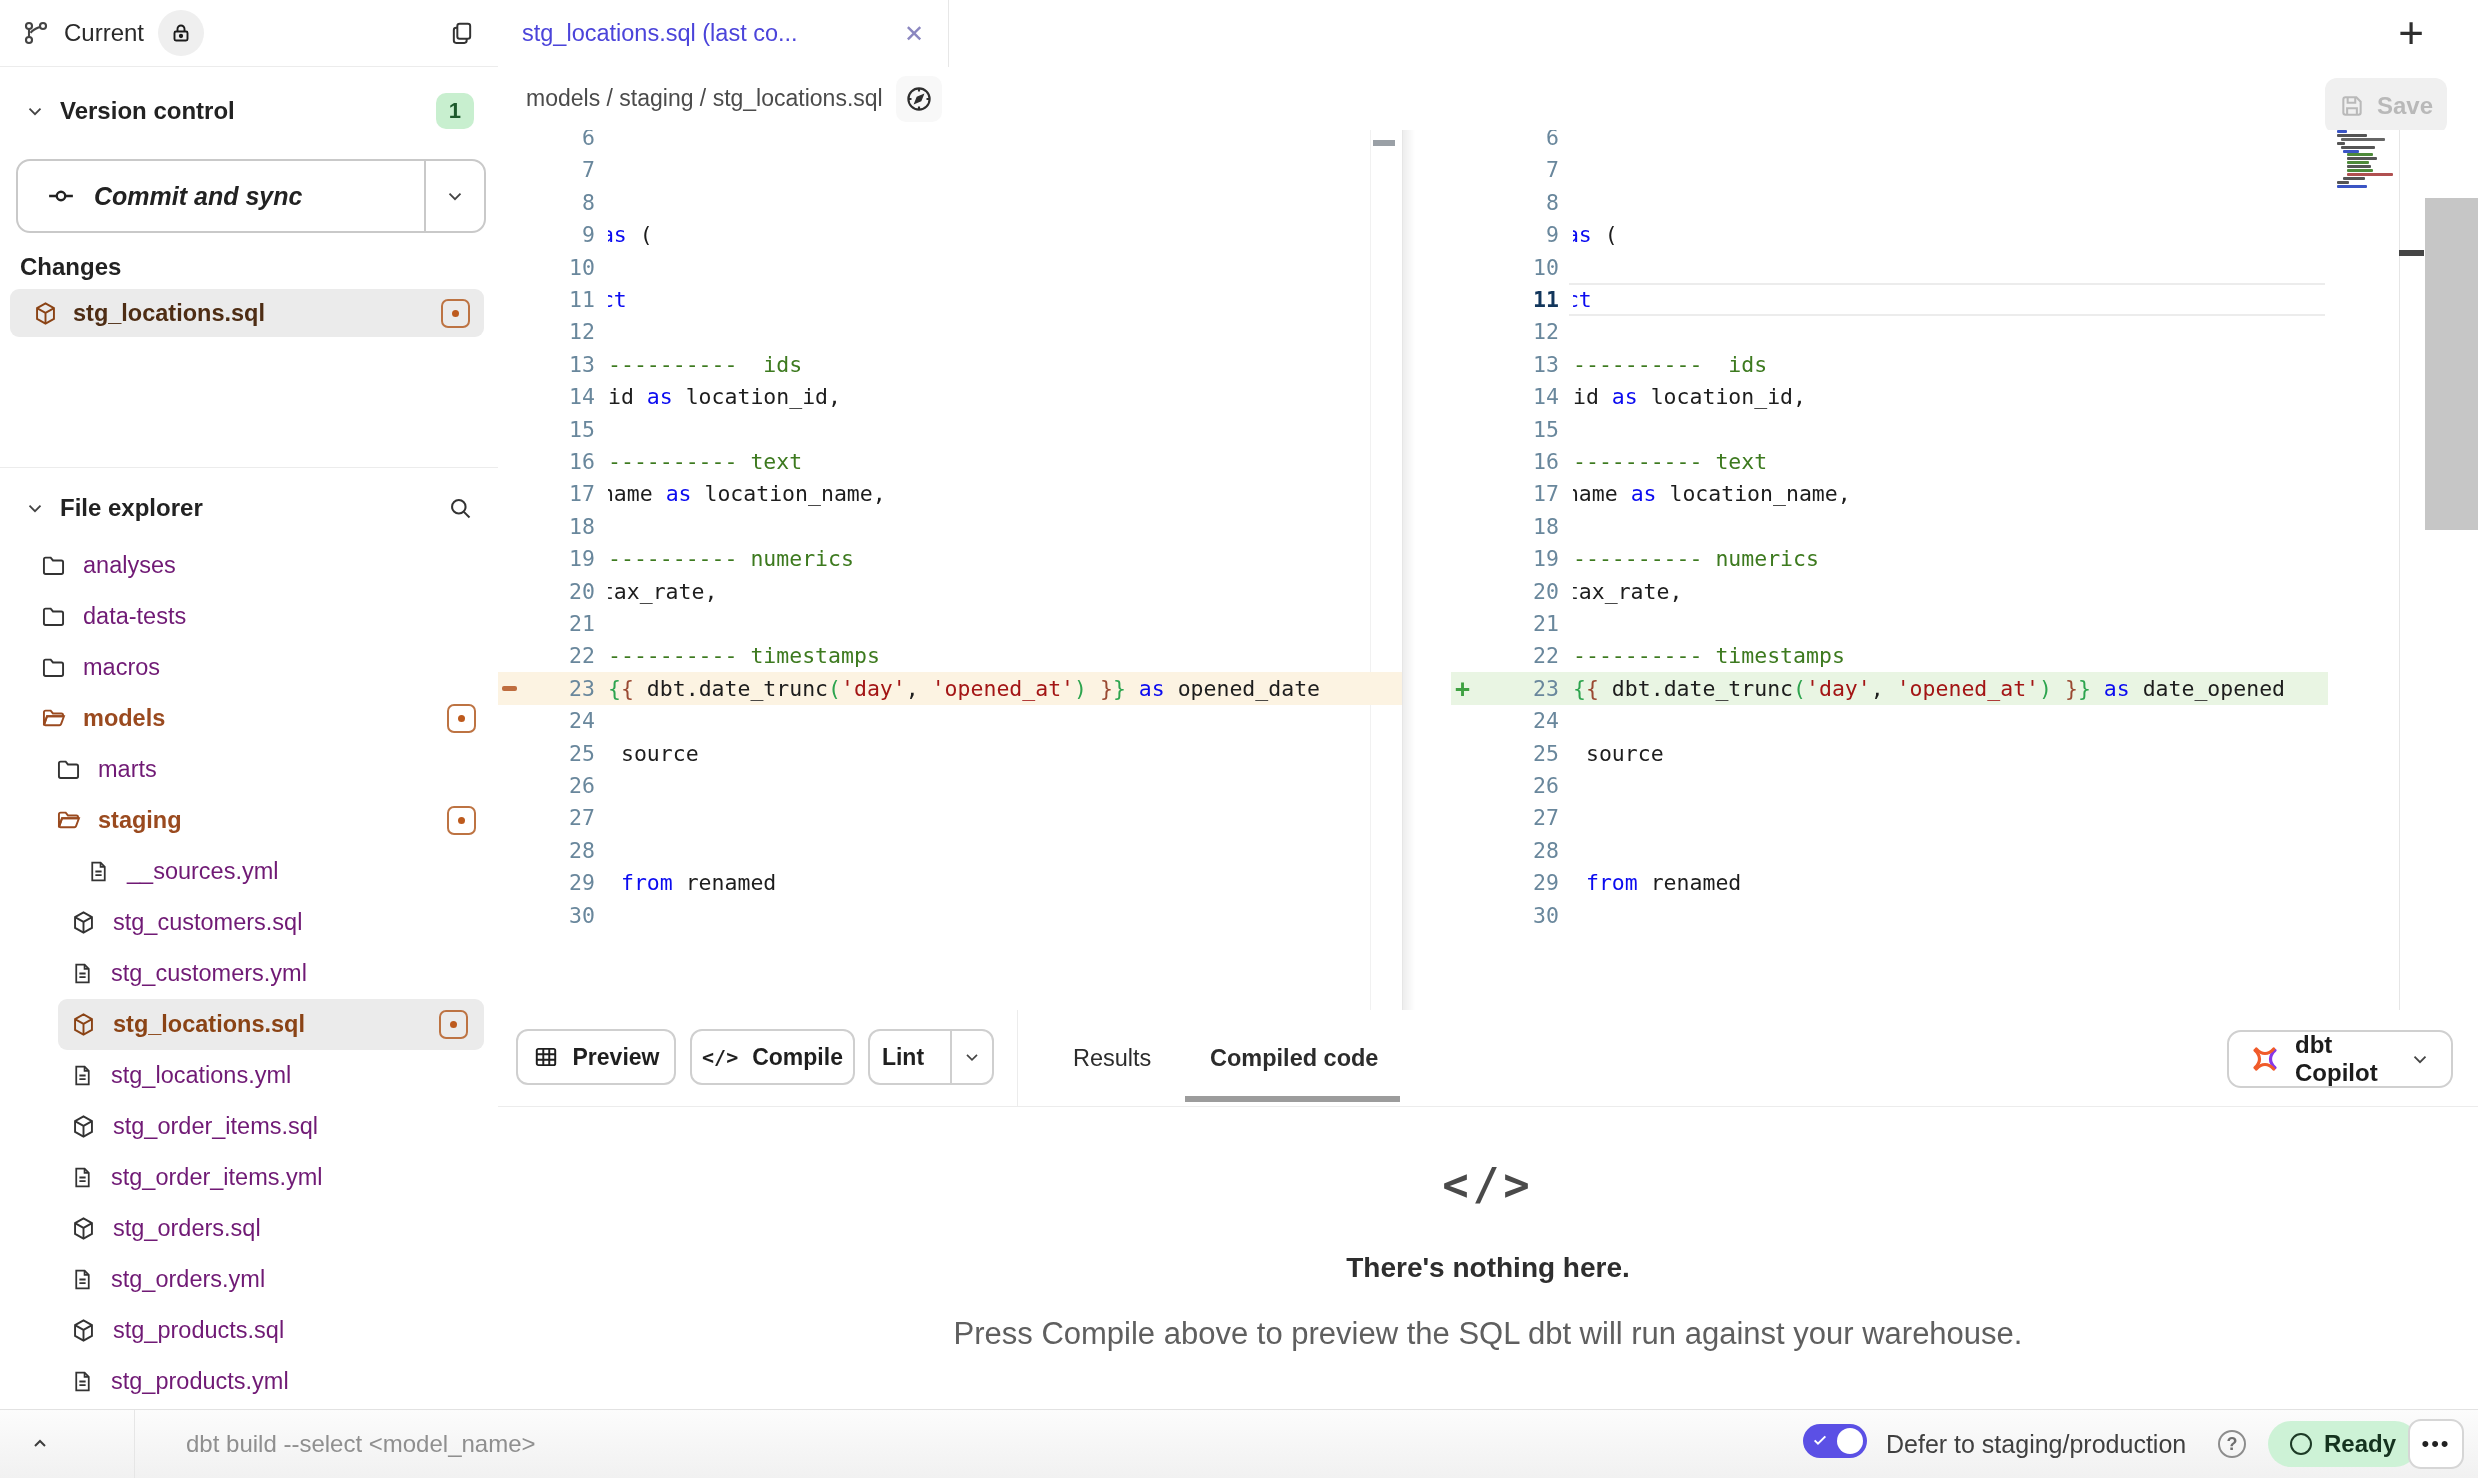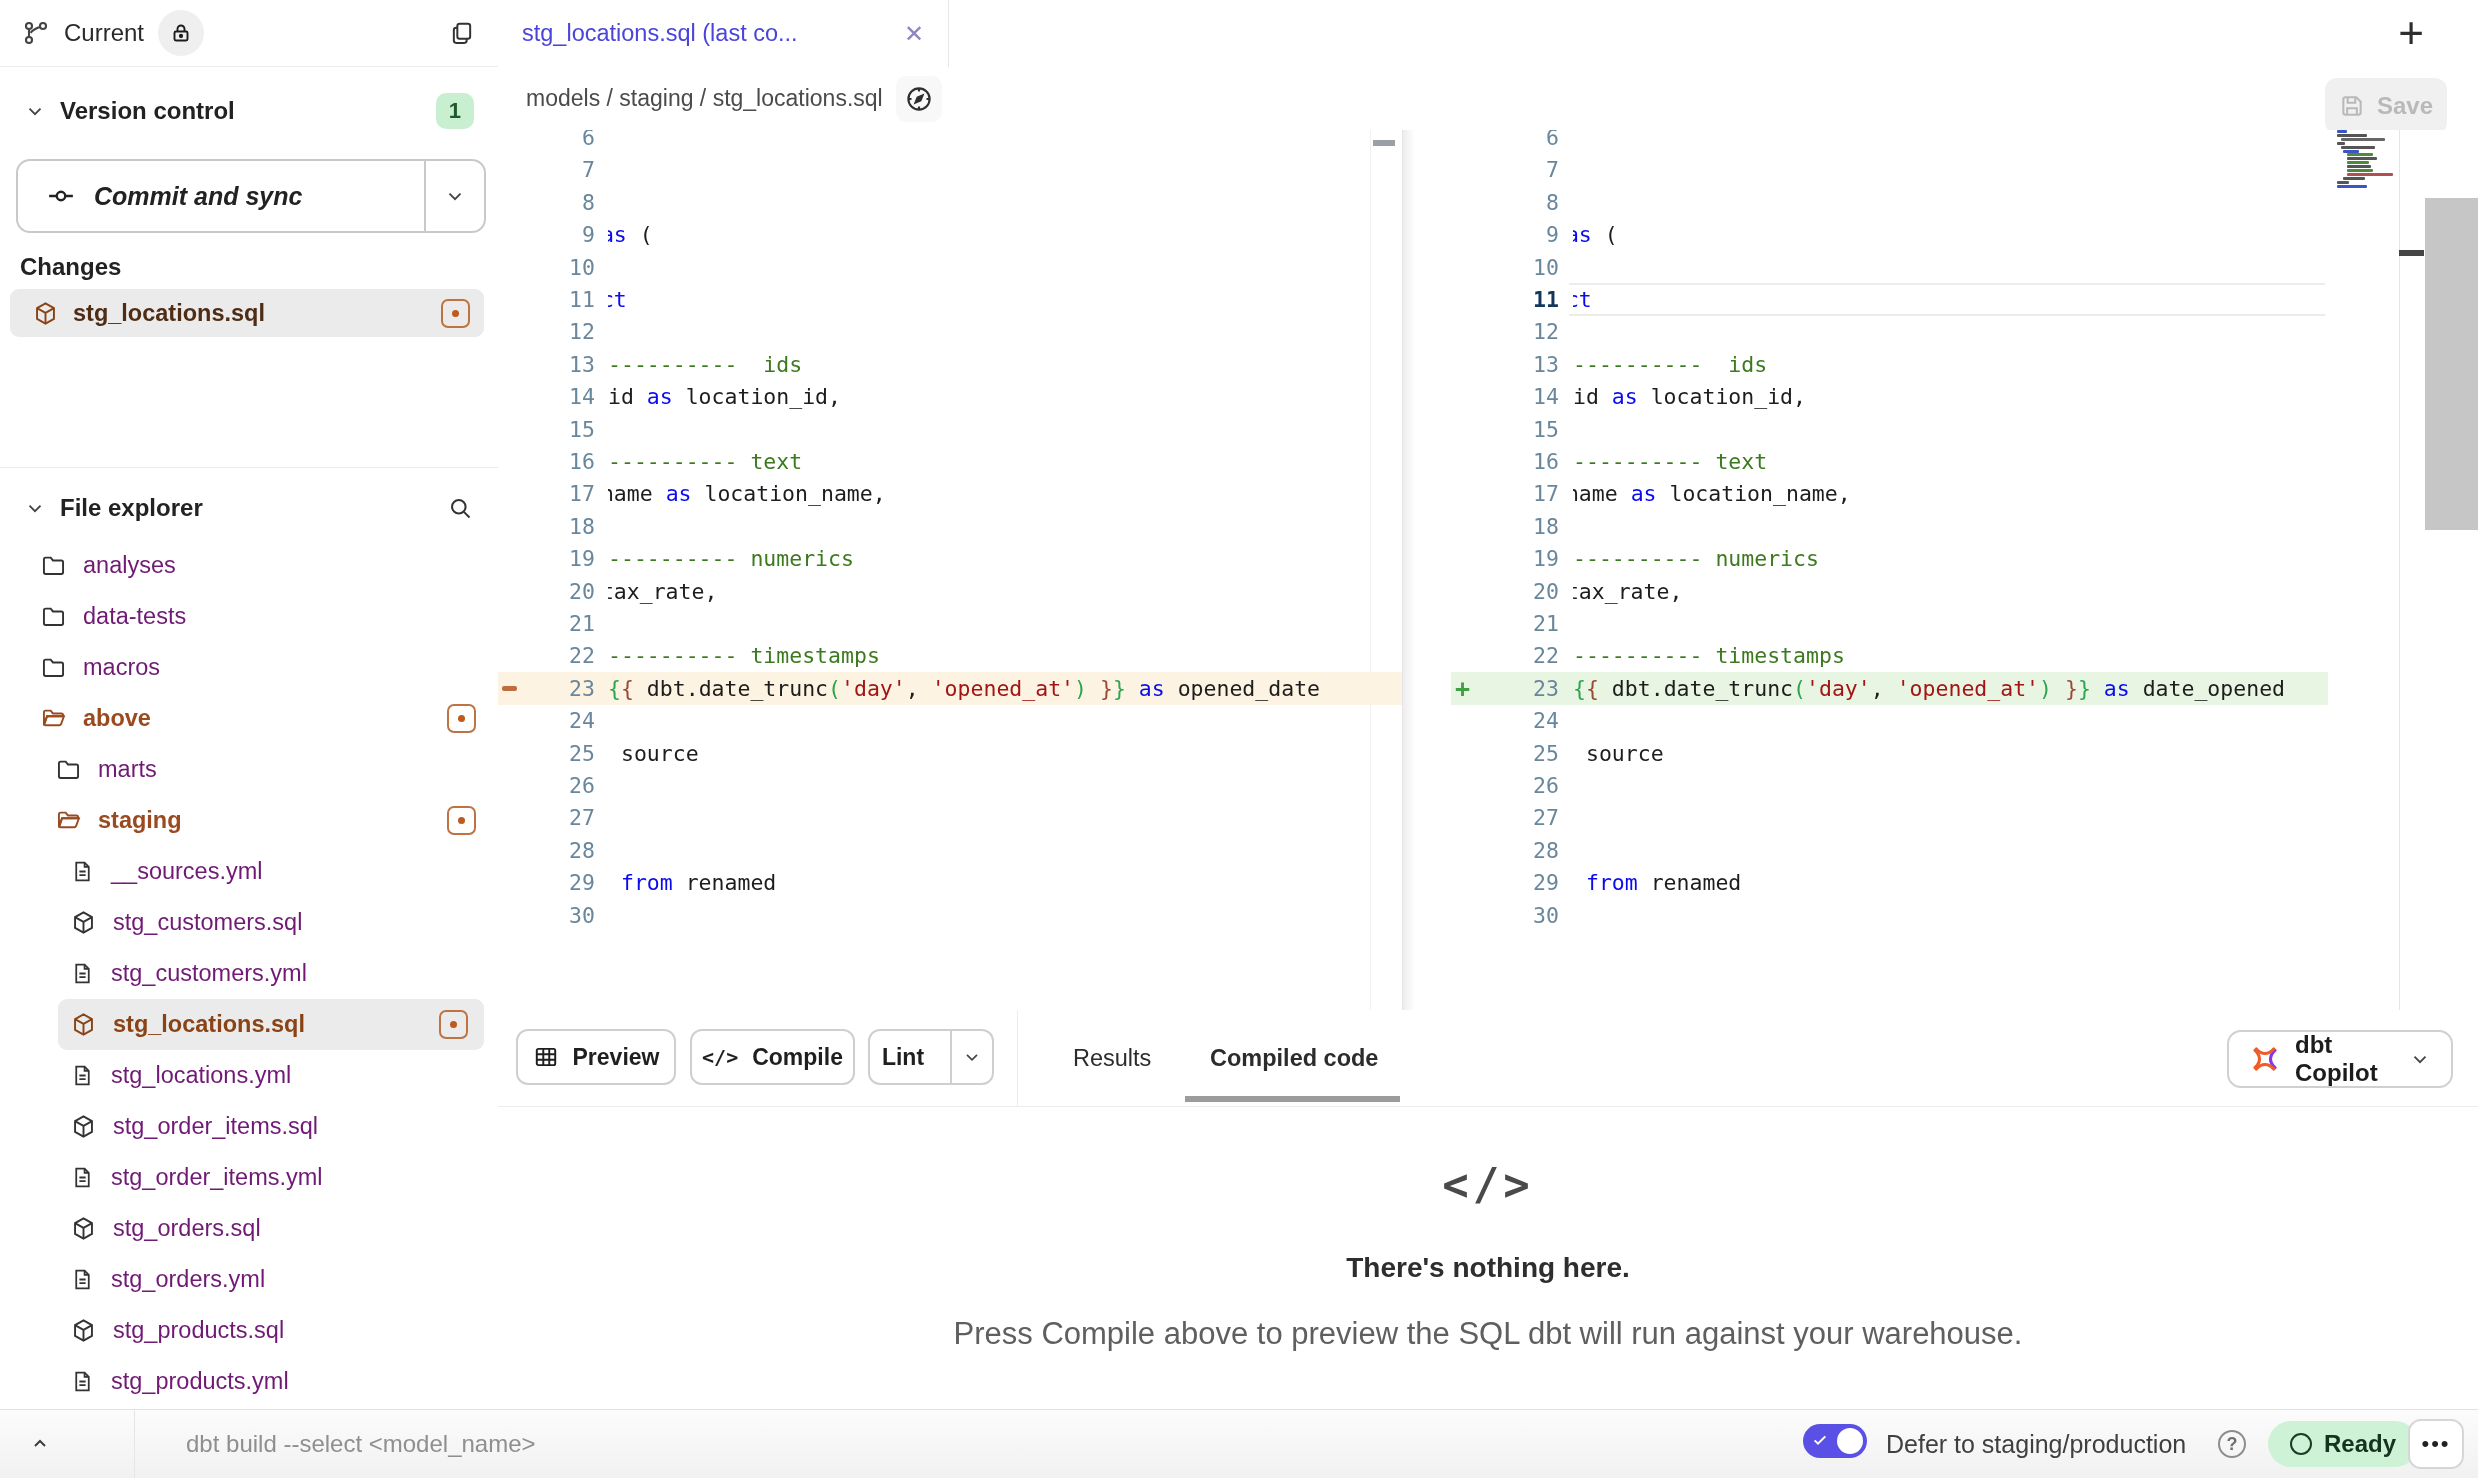--- a/index.html
+++ b/index.html
@@ -279,21 +279,21 @@
           </span>
           <span>macros</span>
         </div>
         <div class="tree-row accent" style="padding-left: 40px;">
           <span class="ticon">
             <svg width="27" height="27" viewBox="0 0 24 24" fill="none" stroke="#9a4a1f" stroke-width="1.7">
               <path d="M3.5 6.5A1.5 1.5 0 0 1 5 5h4.5l2 2.5H19A1.5 1.5 0 0 1 20.5 9v1H6.2L3.5 18z"></path>
               <path d="M3.5 18l2.8-8h15l-2.6 7a1.5 1.5 0 0 1-1.4 1H5a1.5 1.5 0 0 1-1.5-1.5z"></path>
             </svg>
           </span>
-          <span>above</span>
+          <span>models</span>
           <span class="spacer"></span>
           <span class="mod-badge" style="margin-right: 16px;"></span>
         </div>
         <div class="tree-row" style="padding-left: 55px;">
           <span class="ticon">
             <svg width="27" height="27" viewBox="0 0 24 24" fill="none" stroke="#333" stroke-width="1.7">
               <path d="M3.5 6.5a1.5 1.5 0 0 1 1.5-1.5h4.5l2 2.5H19a1.5 1.5 0 0 1 1.5 1.5v9a1.5 1.5 0 0 1-1.5 1.5H5a1.5 1.5 0 0 1-1.5-1.5z"></path>
             </svg>
           </span>
           <span>marts</span>
@@ -302,21 +302,21 @@
           <span class="ticon">
             <svg width="27" height="27" viewBox="0 0 24 24" fill="none" stroke="#9a4a1f" stroke-width="1.7">
               <path d="M3.5 6.5A1.5 1.5 0 0 1 5 5h4.5l2 2.5H19A1.5 1.5 0 0 1 20.5 9v1H6.2L3.5 18z"></path>
               <path d="M3.5 18l2.8-8h15l-2.6 7a1.5 1.5 0 0 1-1.4 1H5a1.5 1.5 0 0 1-1.5-1.5z"></path>
             </svg>
           </span>
           <span>staging</span>
           <span class="spacer"></span>
           <span class="mod-badge" style="margin-right: 16px;"></span>
         </div>
-        <div class="tree-row" style="padding-left: 70px;">
+        <div class="tree-row" style="padding-left: 70px; margin-left: 16px;">
           <span class="ticon">
             <svg width="25" height="25" viewBox="0 0 24 24" fill="none" stroke="#333" stroke-width="1.7">
               <path d="M6 3.5h8l4 4v13H6z"></path>
               <path d="M14 3.5v4h4M9 12h6M9 15.5h6"></path>
             </svg>
           </span>
           <span>__sources.yml</span>
         </div>
         <div class="tree-row" style="padding-left: 70px;">
           <span class="ticon">

